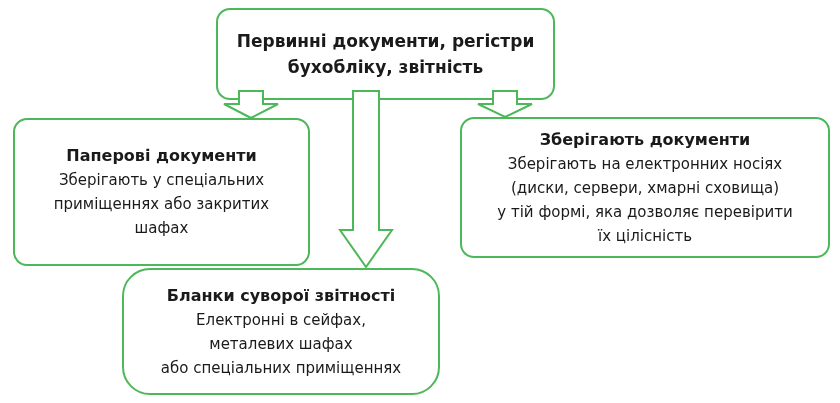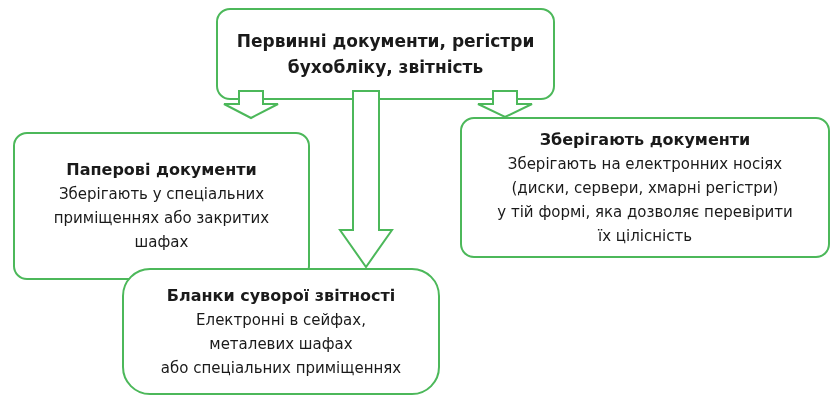--- a/index.html
+++ b/index.html
@@ -36,21 +36,21 @@
     line-height: 24px;
     white-space: pre-line;
   }
   .box-body {
     font-size: 15px;
     line-height: 24px;
     white-space: pre-line;
   }
   #box-top    { left: 216px; top: 8px;   width: 339px; height: 92px; }
   #box-top .box-title { font-size: 17px; line-height: 26px; }
-  #box-left   { left: 13px;  top: 118px; width: 297px; height: 148px; margin-top: 14px; }
+  #box-left   { left: 13px;  top: 118px; width: 297px; height: 148px; }
   #box-right  { left: 460px; top: 117px; width: 370px; height: 141px; }
   #box-bottom { left: 122px; top: 268px; width: 318px; height: 127px; border-radius: 28px; }
   .arrow-layer {
     position: absolute;
     left: 0;
     top: 0;
     width: 840px;
     height: 403px;
     z-index: 2;
     pointer-events: none;
@@ -75,21 +75,21 @@
   <div class="box" id="box-left">
     <div class="box-title">Паперові документи</div>
     <div class="box-body">Зберігають у спеціальних
 приміщеннях або закритих
 шафах</div>
   </div>
 
   <div class="box" id="box-right">
     <div class="box-title">Зберігають документи</div>
     <div class="box-body">Зберігають на електронних носіях
-(диски, сервери, хмарні регістри)
+(диски, сервери, хмарні сховища)
 у тій формі, яка дозволяє перевірити
 їх цілісність</div>
   </div>
 
   <div class="box" id="box-bottom">
     <div class="box-title">Бланки суворої звітності</div>
     <div class="box-body">Електронні в сейфах,
 металевих шафах
 або спеціальних приміщеннях</div>
   </div>

